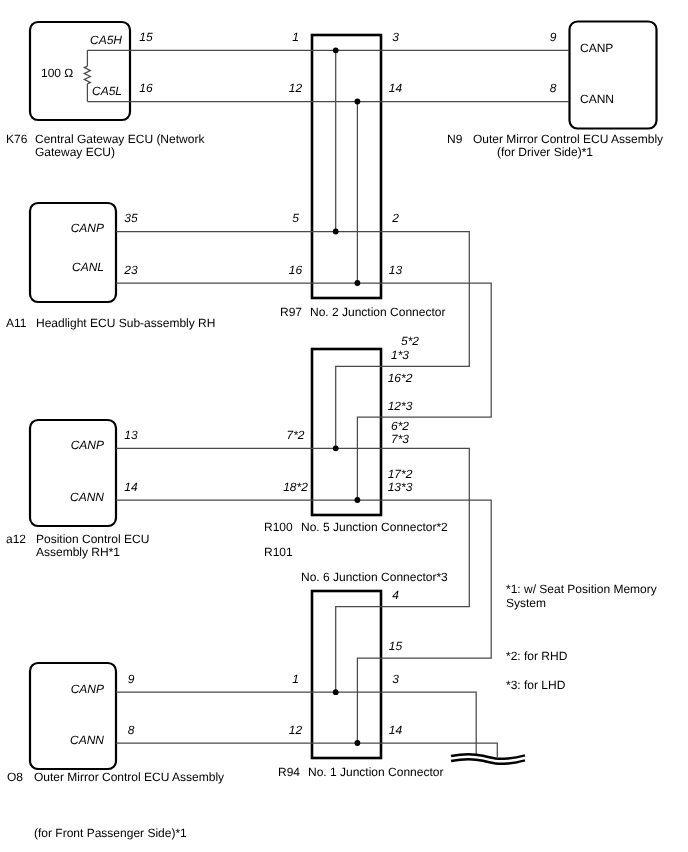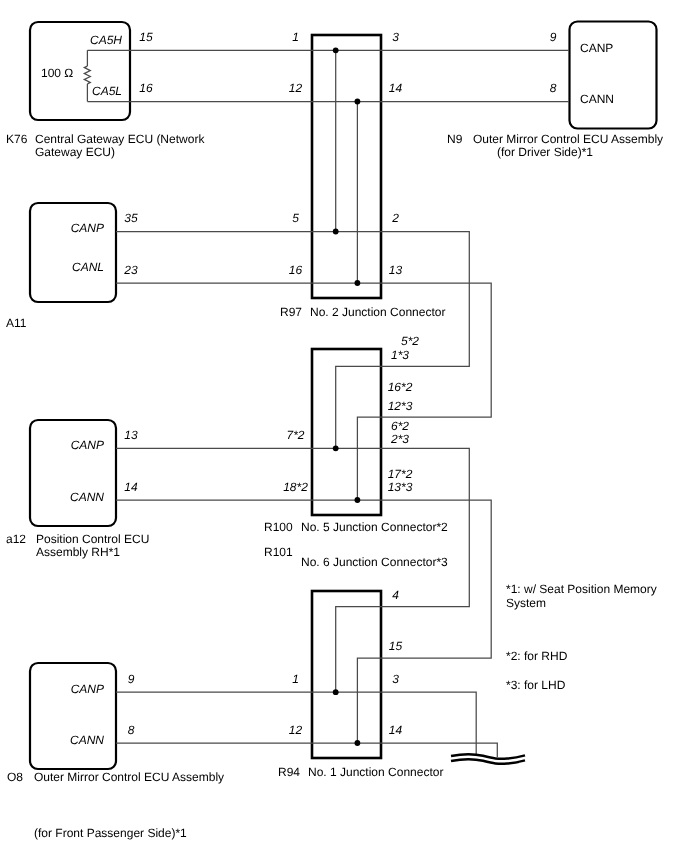--- a/index.html
+++ b/index.html
@@ -79,20 +79,21 @@
 <div class="tx ct" style="left:146px;top:82px">16</div>
 <div class="tx" style="left:6px;top:133px">K76</div>
 <div class="tx" style="left:35px;top:133px">Central Gateway ECU (Network</div>
 <div class="tx" style="left:35px;top:145.5px">Gateway ECU)</div>
 
 <div class="tx rt" style="left:104px;top:222px">CANP</div>
 <div class="tx rt" style="left:104px;top:261px">CANL</div>
 <div class="tx ct" style="left:131px;top:212px">35</div>
 <div class="tx ct" style="left:131px;top:264px">23</div>
 <div class="tx" style="left:6px;top:317px">A11</div>
+<div class="tx" style="left:36px;top:317px">Headlight ECU Sub-assembly RH</div>
 
 <div class="tx rt" style="left:104px;top:439px">CANP</div>
 <div class="tx rt" style="left:104px;top:491px">CANN</div>
 <div class="tx ct" style="left:131px;top:429px">13</div>
 <div class="tx ct" style="left:131px;top:481px">14</div>
 <div class="tx" style="left:6px;top:533px">a12</div>
 <div class="tx" style="left:36px;top:533px">Position Control ECU</div>
 <div class="tx" style="left:36px;top:546px">Assembly RH*1</div>
 
 <div class="tx rt" style="left:104px;top:683px">CANP</div>
@@ -119,30 +120,30 @@
 <div class="tx ct" style="left:395.5px;top:82px">14</div>
 <div class="tx ct" style="left:395.5px;top:212px">2</div>
 <div class="tx ct" style="left:395.5px;top:264px">13</div>
 <div class="tx" style="left:280px;top:306px">R97</div>
 <div class="tx" style="left:310px;top:306px">No. 2 Junction Connector</div>
 
 <div class="tx ct" style="left:295.5px;top:429px">7*2</div>
 <div class="tx ct" style="left:295.5px;top:481px">18*2</div>
 <div class="tx ct" style="left:410px;top:335px">5*2</div>
 <div class="tx ct" style="left:400px;top:349px">1*3</div>
-<div class="tx ct" style="left:400px;top:381px">16*2</div>
+<div class="tx ct" style="left:400px;top:372px">16*2</div>
 <div class="tx ct" style="left:400px;top:400px">12*3</div>
 <div class="tx ct" style="left:400px;top:420px">6*2</div>
-<div class="tx ct" style="left:400px;top:433px">2*3</div>
+<div class="tx ct" style="left:400px;top:433px">7*3</div>
 <div class="tx ct" style="left:400px;top:468px">17*2</div>
 <div class="tx ct" style="left:400px;top:481px">13*3</div>
 <div class="tx" style="left:264px;top:521px">R100</div>
 <div class="tx" style="left:301px;top:521px">No. 5 Junction Connector*2</div>
 <div class="tx" style="left:264px;top:546px">R101</div>
-<div class="tx" style="left:301px;top:556px">No. 6 Junction Connector*3</div>
+<div class="tx" style="left:301px;top:571px">No. 6 Junction Connector*3</div>
 
 <div class="tx ct" style="left:295.5px;top:673px">1</div>
 <div class="tx ct" style="left:295.5px;top:724px">12</div>
 <div class="tx ct" style="left:395.5px;top:589px">4</div>
 <div class="tx ct" style="left:395.5px;top:640px">15</div>
 <div class="tx ct" style="left:395.5px;top:673px">3</div>
 <div class="tx ct" style="left:395.5px;top:724px">14</div>
 <div class="tx" style="left:278px;top:766px">R94</div>
 <div class="tx" style="left:308px;top:766px">No. 1 Junction Connector</div>
 

